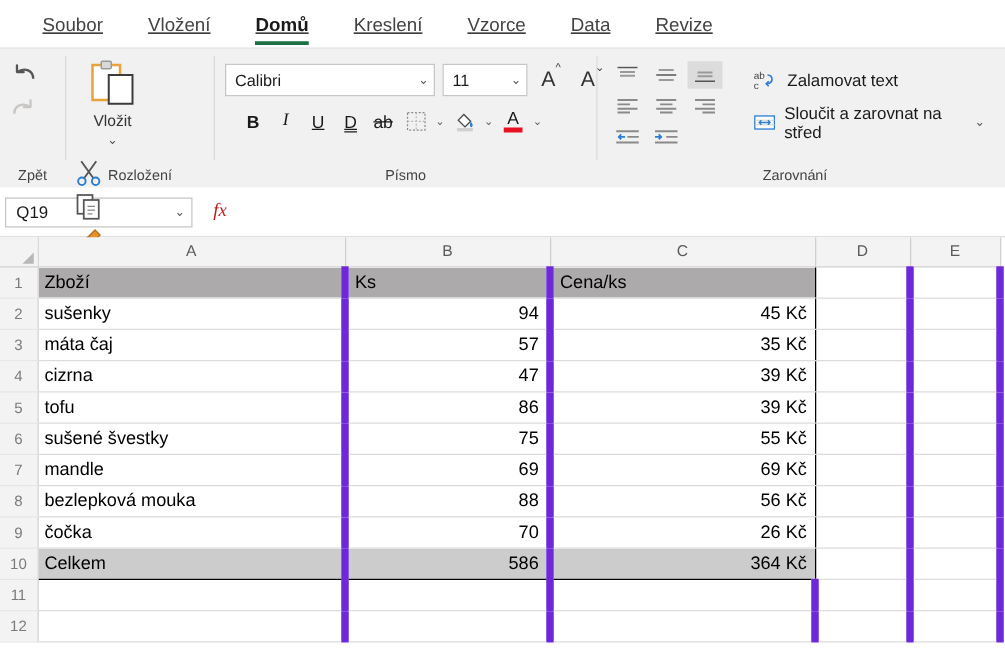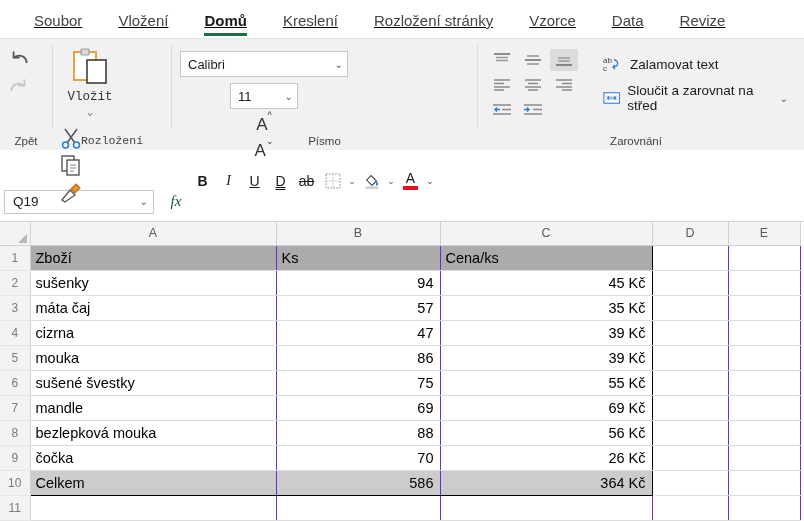--- a/index.html
+++ b/index.html
@@ -45,31 +45,31 @@
   }
   .grp-sep { width:1px; background:#dcdcdc; margin: 6px 0 22px 0; }
 
   
   .g-undo { width:52px; }
   .g-undo .arrows { display:flex; flex-direction:column; gap:2px; padding-top:6px; }
   .icobtn { display:flex; align-items:center; justify-content:center; cursor:default; }
   .arrow-svg { width:26px; height:26px; }
 
   
-  .g-clip { width:118px; align-items:flex-start;font-family:Liberation Mono, monospace; }
+  .g-clip { width:118px; align-items:flex-start; }
   .paste-col { display:flex; flex-direction:column; align-items:center; width:62px; padding-top:4px; }
   .paste-ico { width:44px; height:42px; }
   .paste-txt { font-size:12.5px; color:#333; margin-top:1px; }
   .paste-chev { font-size:10px; color:#555; line-height:10px; margin-top:4px; }
   .clip-col { display:flex; flex-direction:column; gap:3px; padding-top:8px; }
   .clip-ico { width:24px; height:24px; }
 
   
   .g-font { width:305px; align-items:flex-start; padding-left:8px; }
-  .font-row1 { display:flex; align-items:center; gap:6px; padding-top:8px;flex-direction:column; }
+  .font-row1 { display:flex; align-items:center; gap:6px; padding-top:8px; }
   .fontname, .fontsize {
     height:26px; background:#fff; border:1px solid #c8c6c4;
     display:flex; align-items:center; justify-content:space-between;
     font-size:13px; color:#1a1a1a; padding:0 4px 0 7px; cursor:default;
   }
   .fontname { width:168px; }
   .fontsize { width:68px; }
   .cv { font-size:10px; color:#555; margin-left:6px; }
   .growbtn { font-size:17px; color:#333; padding:0 5px; position:relative; cursor:default;}
   .growbtn sup { font-size:9px; position:relative; top:-5px; left:0px; }
@@ -91,29 +91,29 @@
   .align-left-block { display:flex; flex-direction:column; gap:3px; padding-top:6px; }
   .align-row { display:flex; gap:3px; }
   .abtn { width:28px; height:22px; display:flex; align-items:center; justify-content:center; cursor:default; }
   .abtn.sel { background:#dcdcdc; }
   .align-right-block { display:flex; flex-direction:column; gap:10px; padding-top:12px; padding-left:14px; }
   .wrapitem { display:flex; align-items:center; gap:7px; font-size:13.5px; color:#1a1a1a; cursor:default;}
 
   
   .formulabar {
     height:40px; background:#ffffff; display:flex; align-items:center;
-    padding: 0 4px; gap:4px; border-bottom:1px solid #d4d4d4;margin-top:32px;
+    padding: 0 4px; gap:4px; border-bottom:1px solid #d4d4d4;
   }
   .namebox {
     width:150px; height:24px; border:1px solid #c8c6c4; background:#fff;
     display:flex; align-items:center; justify-content:space-between;
     padding:0 5px 0 8px; font-size:13.5px; color:#1a1a1a; cursor:text;
   }
   .fxbtn { width:36px; height:24px; display:flex; align-items:center; justify-content:center;
-           font-family:"Liberation Serif", serif; font-style:italic; font-size:15px; color:#14532d; cursor:default;}
+           font-family:"Liberation Serif", serif; font-style:italic; font-size:15px; color:#b91c1c; cursor:default;}
   .finput { flex:1; height:24px; border:1px solid #ffffff; background:#fff; cursor:text; }
 
   
   .sheet { position:relative; width:804px; height:auto; background:#fff; }
   table.grid { border-collapse:collapse; table-layout:fixed; }
   table.grid th, table.grid td { padding:0; }
 
   .corner {
     width:30px; height:23px; background:#f3f3f3;
     border-right:1px solid #d0d0d0; border-bottom:1px solid #d0d0d0;
@@ -128,21 +128,21 @@
     text-align:center; border-right:1px solid #d0d0d0; border-bottom:1px solid #d0d0d0;
     cursor:default;
   }
   .rowhdr {
     width:30px; height:25px; background:#f3f3f3; color:#7a7a7a; font-size:12px; font-weight:normal;
     text-align:center; border-right:1px solid #d0d0d0; border-bottom:1px solid #e6e6e6;
     cursor:default;
   }
   td.cell {
     height:25px; background:#fff; font-size:14.5px; color:#000;
-    border-right:1px solid #6d28d9; border-bottom:1px solid #dcdcdc;
+    border-right:6px solid #6d28d9; border-bottom:1px solid #dcdcdc;
     padding:0 4px; white-space:nowrap; overflow:hidden; cursor:cell;
     font-family:"Liberation Sans", sans-serif;
   }
   td.cell.num { text-align:right; padding-right:6px; }
   td.cell.txt { text-align:left; padding-left:5px; }
   td.cell.hdrfill { background:#acaaaa; }
   td.cell.totfill { background:#cccccc; }
 
   
   td.bl { border-left:1.6px solid #000; }
@@ -156,21 +156,20 @@
 </head>
 <body>
 
 <div class="app">
 
   <div class="tabbar">
     <div class="tab">Soubor</div>
     <div class="tab">Vložení</div>
     <div class="tab active">Domů</div>
     <div class="tab">Kreslení</div>
-    <div class="tab">Rozložení stránky</div>
     <div class="tab">Vzorce</div>
     <div class="tab">Data</div>
     <div class="tab">Revize</div>
   </div>
 
   <div class="ribbon">
 
     <div class="grp g-undo">
       <div class="arrows">
         <div class="icobtn">
@@ -422,21 +421,21 @@
         <th class="rowhdr">4</th>
         <td class="cell txt bl">cizrna</td>
         <td class="cell num">47</td>
         <td class="cell num br">39 Kč</td>
         <td class="cell"></td>
         <td class="cell"></td>
       </tr>
 
       <tr>
         <th class="rowhdr">5</th>
-        <td class="cell txt bl">mouka</td>
+        <td class="cell txt bl">tofu</td>
         <td class="cell num">86</td>
         <td class="cell num br">39 Kč</td>
         <td class="cell"></td>
         <td class="cell"></td>
       </tr>
 
       <tr>
         <th class="rowhdr">6</th>
         <td class="cell txt bl">sušené švestky</td>
         <td class="cell num">75</td>

